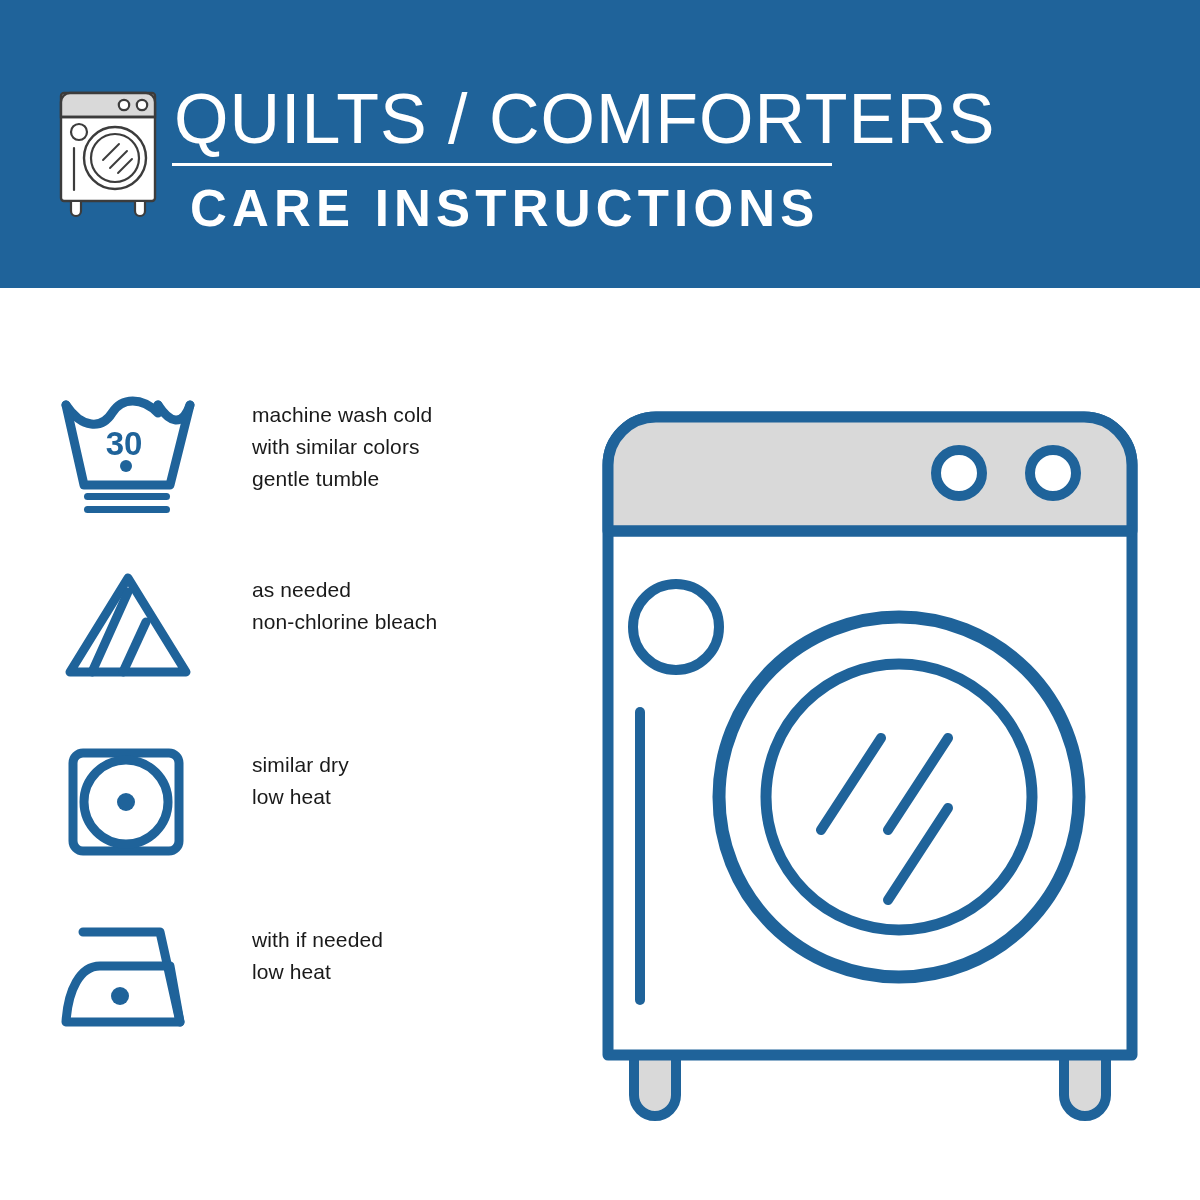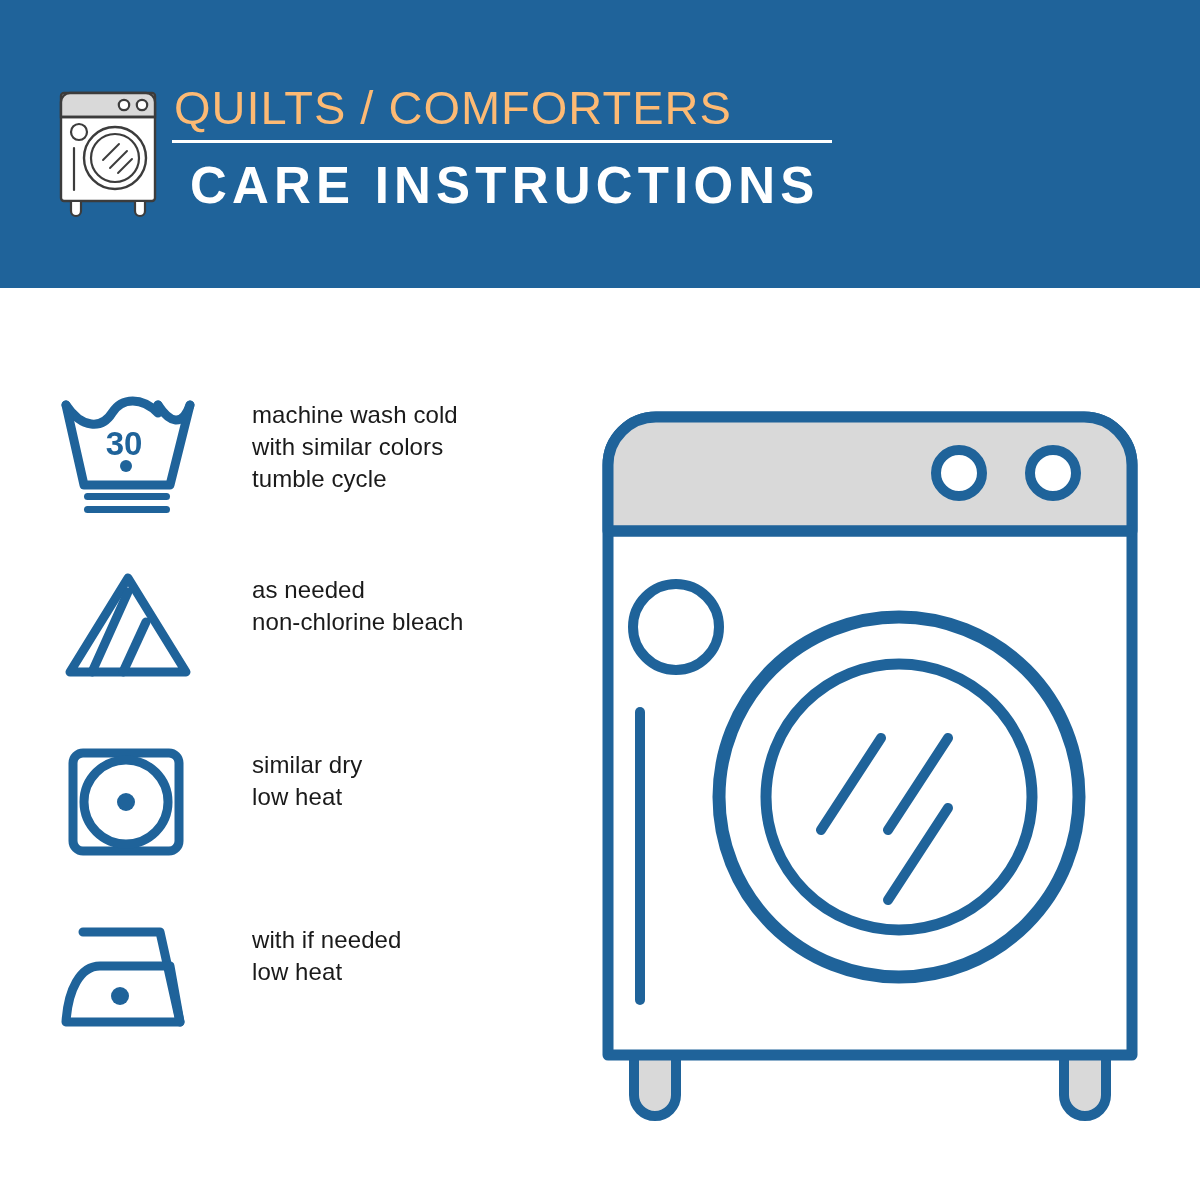--- a/index.html
+++ b/index.html
@@ -34,24 +34,24 @@
     height: 140px;
   }
   .header-text {
     position: absolute;
     left: 172px;
     top: 84px;
     width: 660px;
   }
   .title-main {
     font-family: "Liberation Sans", sans-serif;
-    font-size: 47px;
+    font-size: 70px;
     font-weight: 300;
     letter-spacing: 1.0px;
-    color: #fdba74;
+    color: #ffffff;
     line-height: 1.02;
     white-space: nowrap;
     margin: 0;
     padding: 0 0 8px 2px;
   }
   .title-rule {
     width: 100%;
     height: 3px;
     background: #ffffff;
     margin: 0 0 10px 0;
@@ -84,21 +84,21 @@
     left: 58px;
     top: 0;
     width: 140px;
     height: 120px;
   }
   .care-text {
     position: absolute;
     left: 252px;
     top: 6px;
     font-family: "Liberation Sans", sans-serif;
-    font-size: 24px;
+    font-size: 21px;
     font-weight: 400;
     color: #1a1a1a;
     line-height: 32px;
     letter-spacing: 0.1px;
   }
   .care-text div { white-space: nowrap; }
 
   
   .machine {
     position: absolute;
@@ -167,21 +167,21 @@
 
           <circle cx="68" cy="73" r="6" fill="#1f639a"></circle>
 
           <rect x="26" y="100" width="86" height="7" rx="3.5" fill="#1f639a"></rect>
           <rect x="26" y="113" width="86" height="7" rx="3.5" fill="#1f639a"></rect>
         </svg>
       </div>
       <div class="care-text">
         <div>machine wash cold</div>
         <div>with similar colors</div>
-        <div>tumble cycle</div>
+        <div>gentle tumble</div>
       </div>
     </div>
 
     <div class="care-row">
       <div class="care-icon">
         <svg viewBox="0 0 140 120" width="140" height="120">
 
           <path d="M70 10 L128 104 L12 104 Z" fill="none" stroke="#1f639a" stroke-width="9" stroke-linejoin="round"></path>
 
           <line x1="70" y1="24" x2="34" y2="104" stroke="#1f639a" stroke-width="9" stroke-linecap="round"></line>

